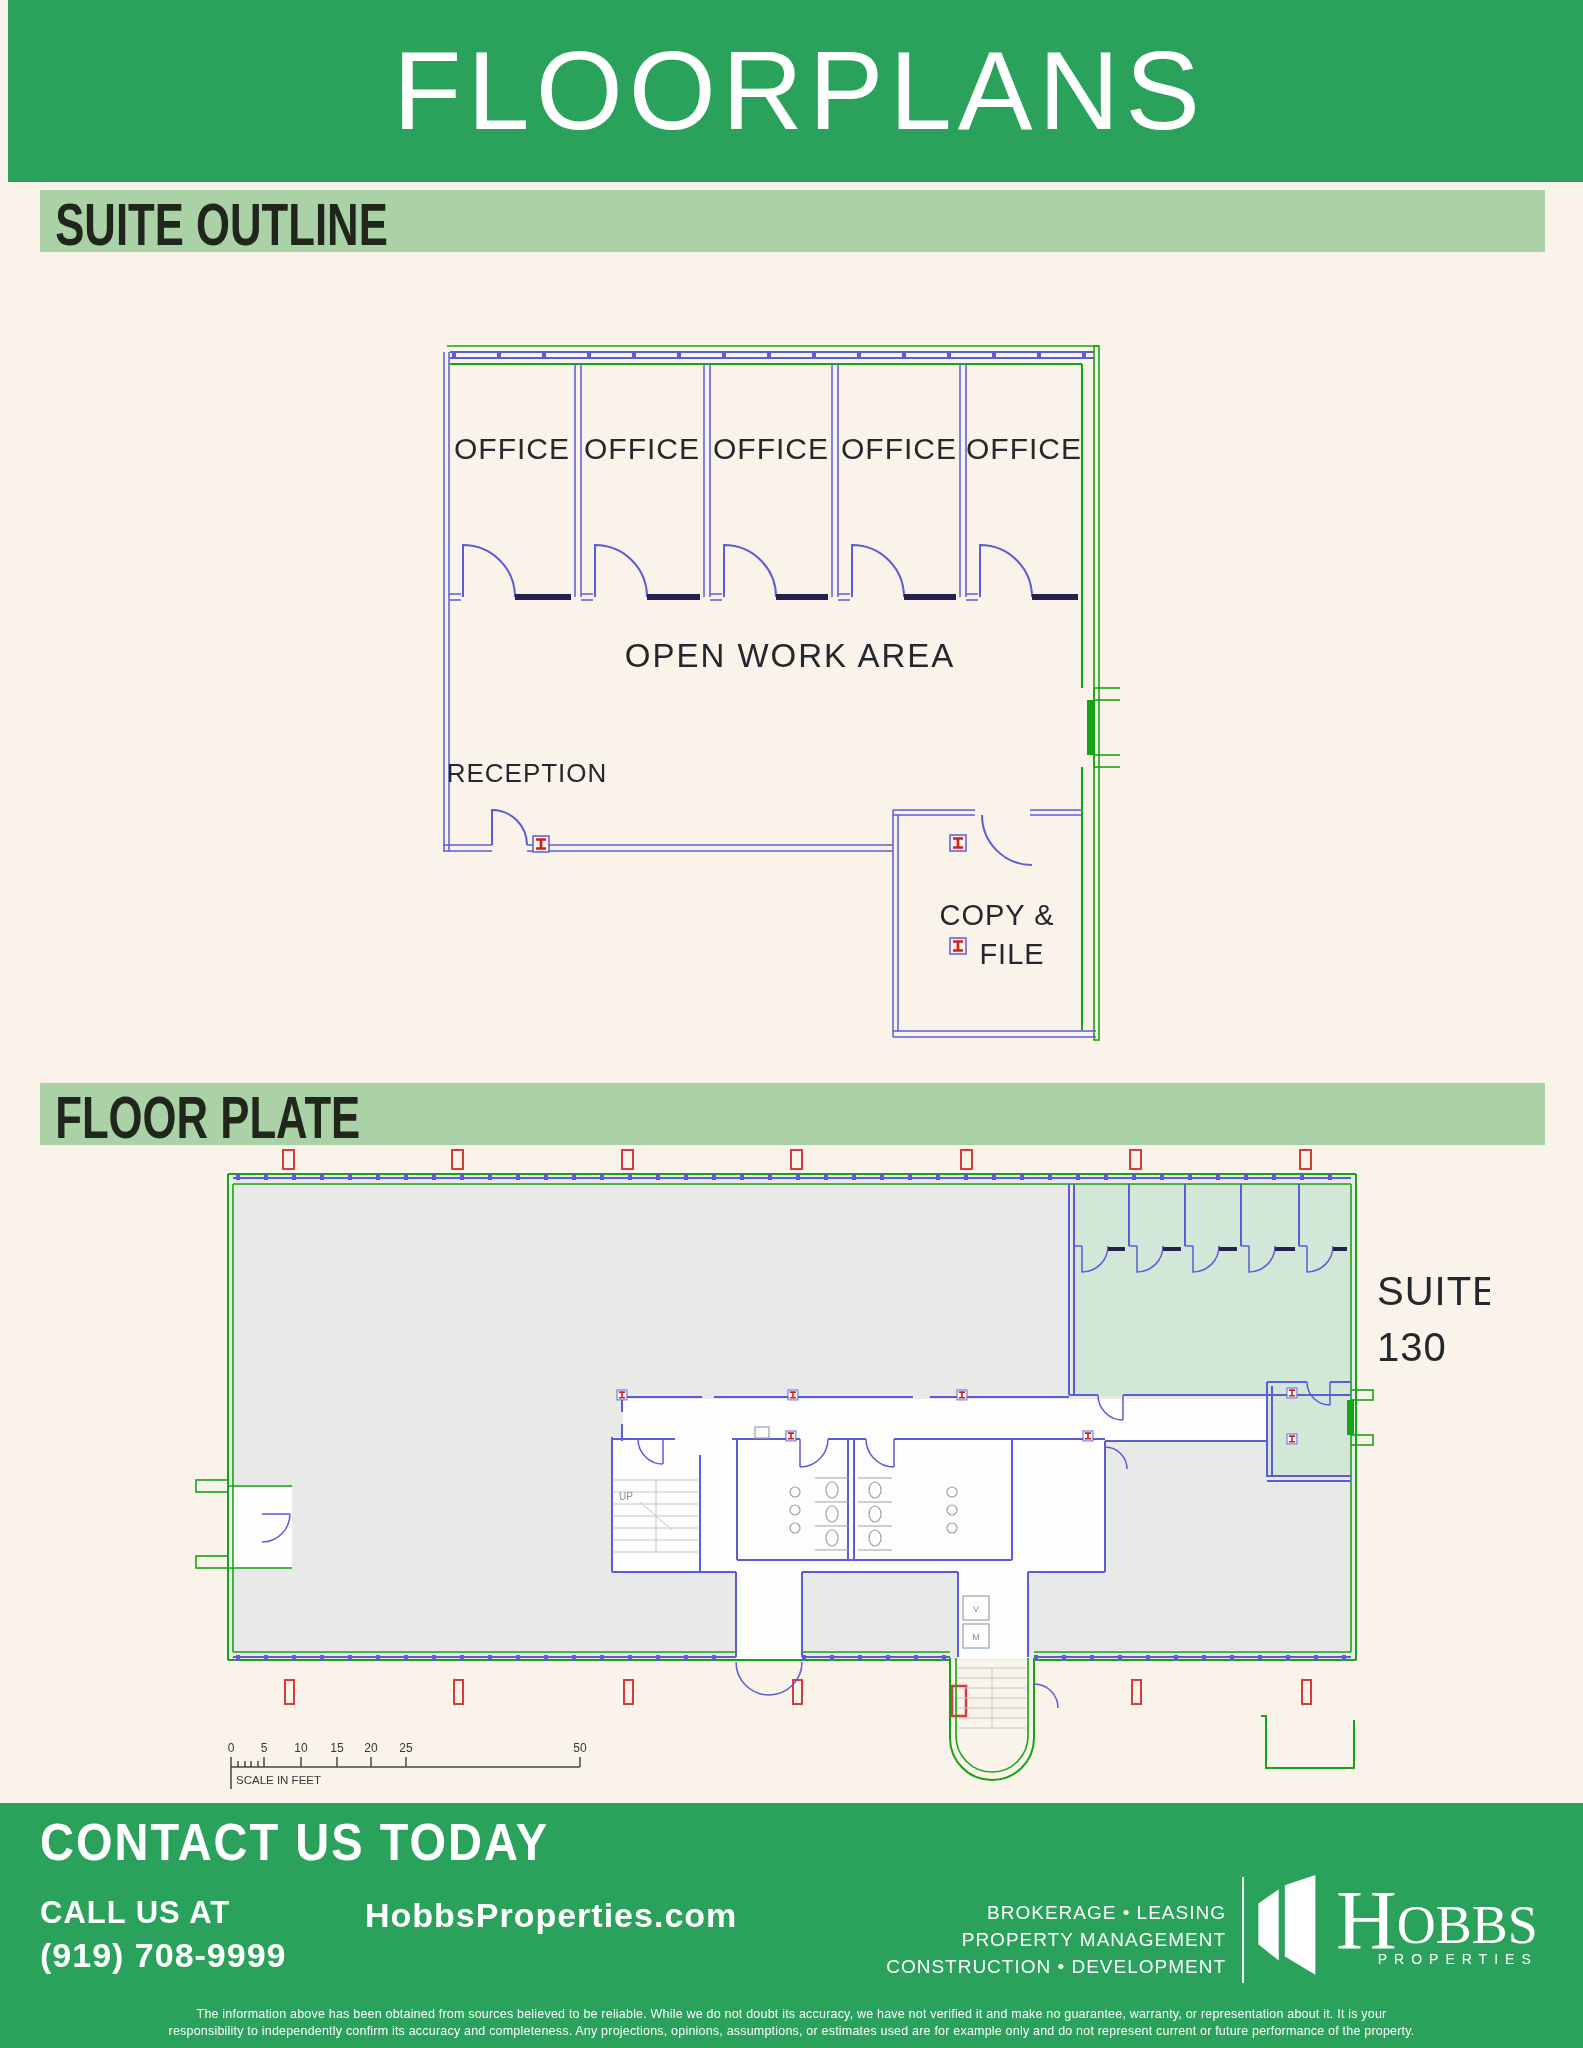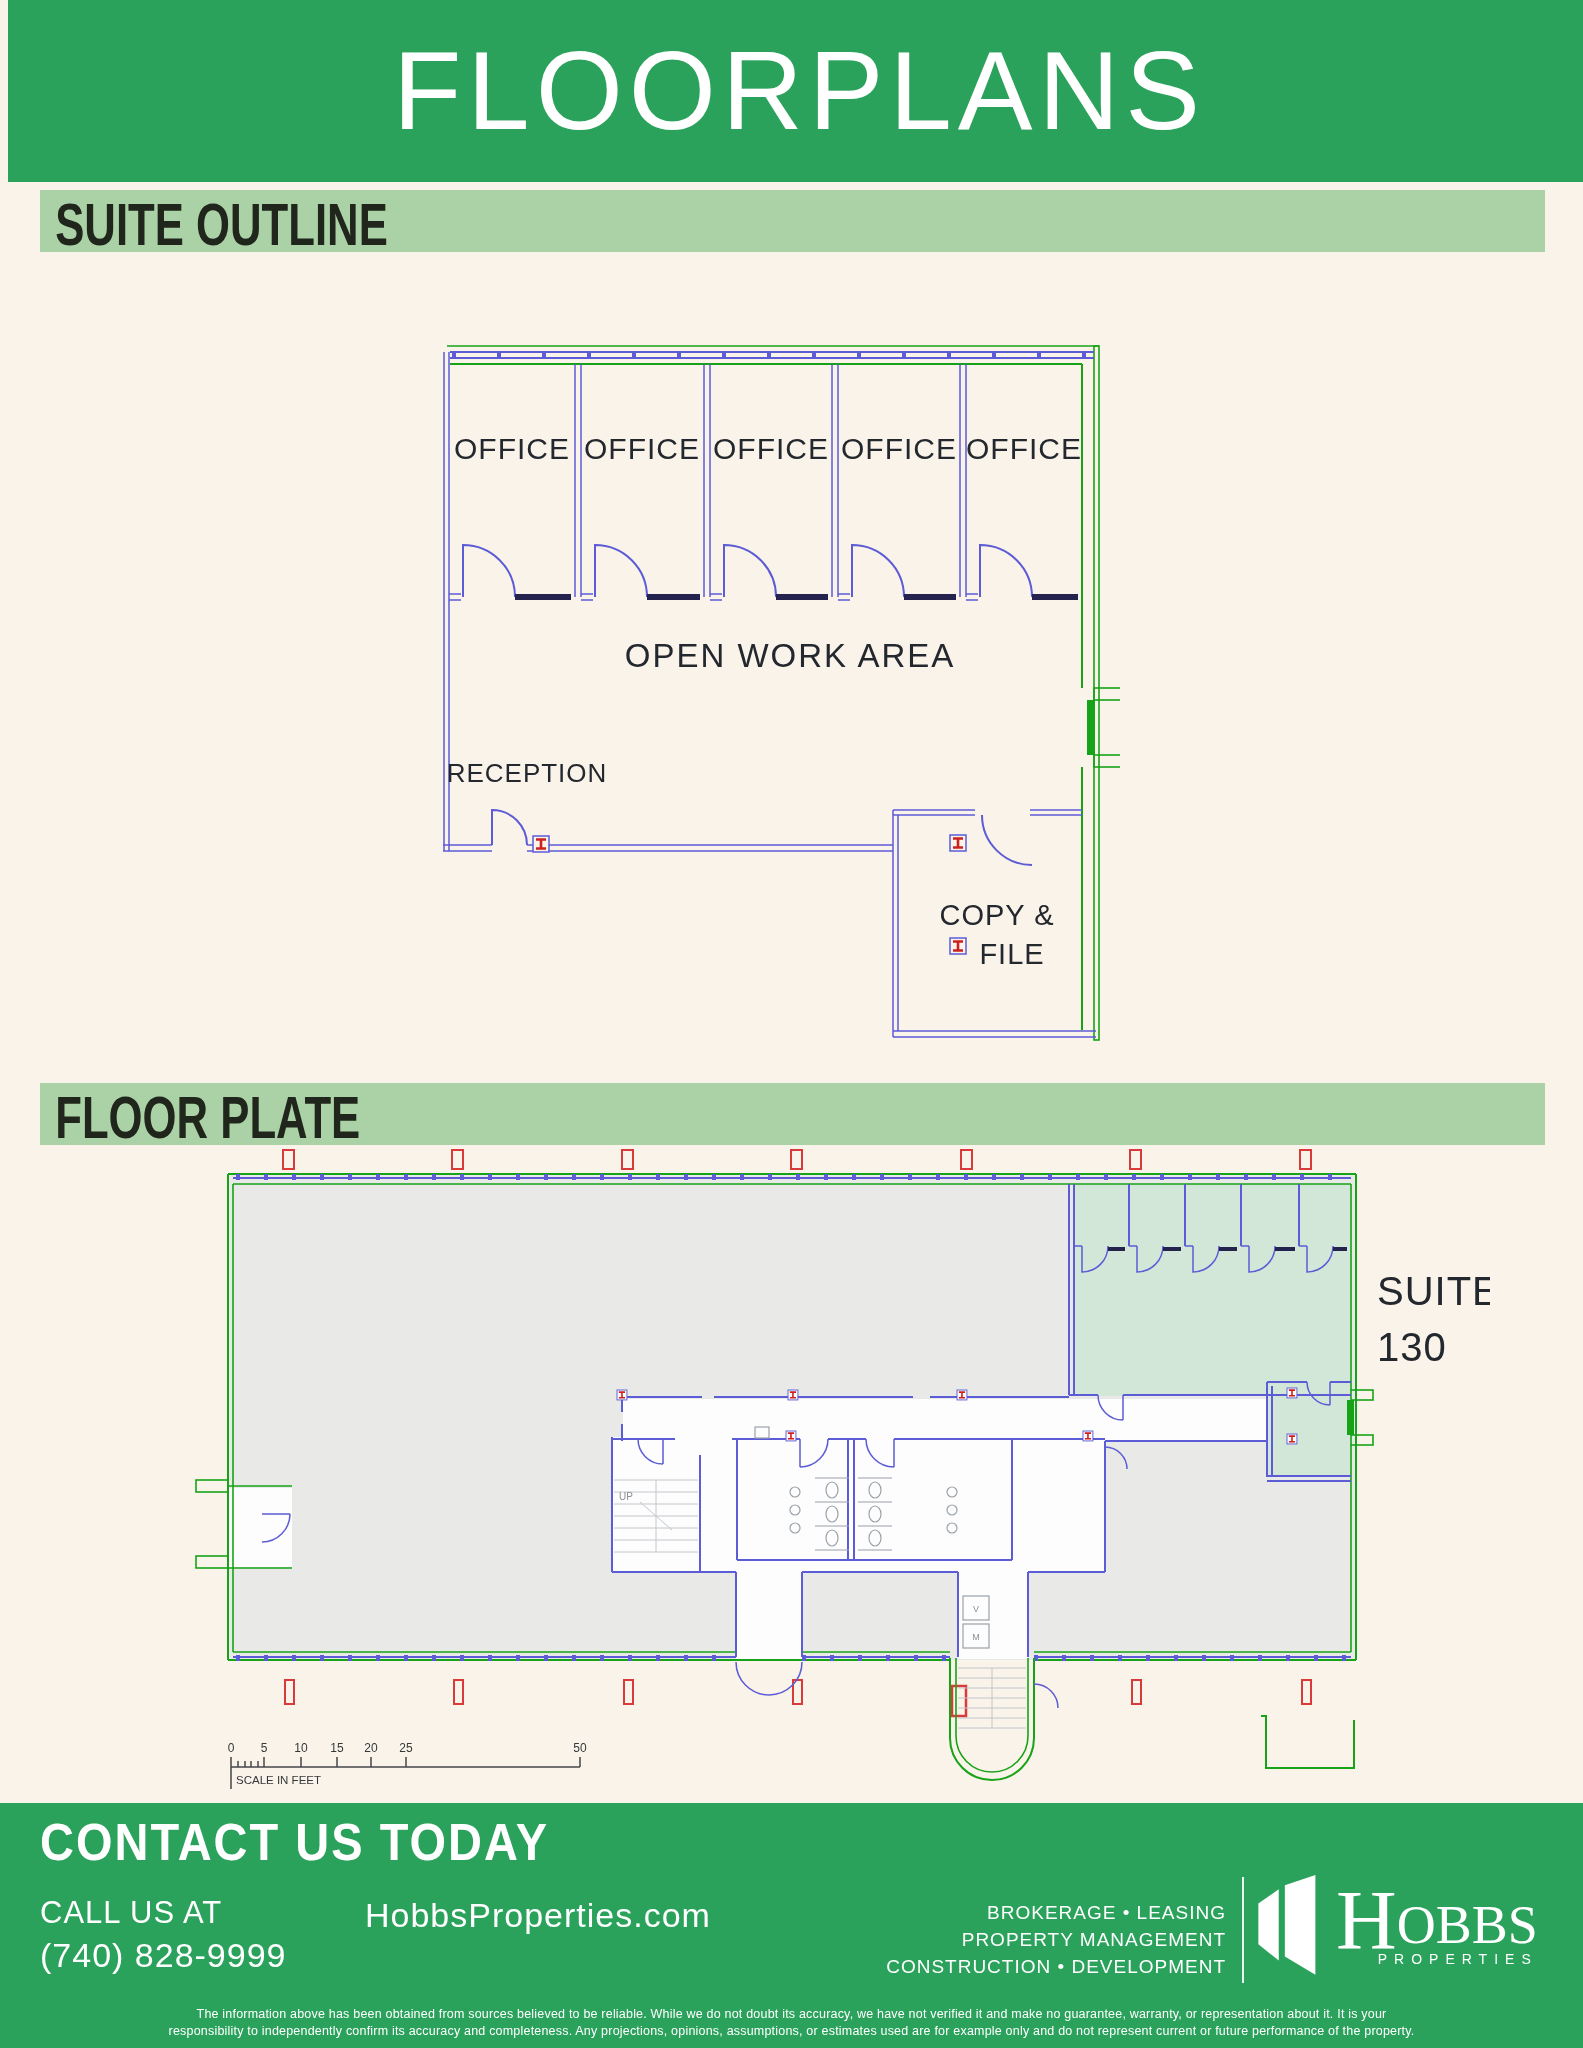--- a/index.html
+++ b/index.html
@@ -43,21 +43,21 @@
   .fix{stroke:#9aa2aa;fill:none;stroke-width:1.2}
   .tread{stroke:#c2c6cb;fill:none;stroke-width:1}
   .sc{stroke:#44484a;fill:none;stroke-width:1.5}
   .lbl{fill:#23272e;font-family:"Liberation Sans",sans-serif}
   .gry{fill:#8b9097;font-family:"Liberation Sans",sans-serif}
   .scl{fill:#35383a;font-family:"Liberation Sans",sans-serif}
 
   .footer{position:absolute;top:1803px;left:0;width:100%;height:245px;background:var(--green);color:#fff}
   .footer .contact-heading{position:absolute;left:40px;top:8px;font-size:47px;font-weight:700;
         letter-spacing:2px;transform:scale(1,1.12);transform-origin:left top;white-space:nowrap}
-  .contact-block{position:absolute;top:90px;font-weight:400}
+  .contact-block{position:absolute;top:90px;font-weight:700}
   .contact-block .cb-label{font-size:31px;letter-spacing:1px;line-height:40px}
   .contact-block .cb-value{font-size:34px;letter-spacing:1px;line-height:44px}
   #call-block{left:40px}
   #visit-block{left:365px}
   .services{position:absolute;left:780px;top:96px;width:446px;text-align:right;
         font-size:19px;letter-spacing:1px;line-height:27px}
   .logo-divider{position:absolute;left:1242px;top:74px;width:2px;height:106px;background:#ffffff;opacity:.9}
   .brand{position:absolute;left:1258px;top:70px;display:flex;align-items:flex-start}
   .brand-text{margin-left:6px}
   .brand-name{font-family:"Liberation Serif",serif;font-size:54px;line-height:96px;white-space:nowrap}
@@ -303,21 +303,21 @@
       <text class="scl" x="580" y="1752" font-size="12" text-anchor="middle">50</text>
       <text class="scl" x="236" y="1784" font-size="11.5">SCALE IN FEET</text>
     </g>
   </svg>
 
   <div class="footer">
     <div class="contact-heading">CONTACT US TODAY</div>
 
     <div class="contact-block" id="call-block">
       <div class="cb-label">CALL US AT</div>
-      <div class="cb-value">(740) 828-9999</div>
+      <div class="cb-value">(919) 708-9999</div>
     </div>
 
     <div class="contact-block" id="visit-block">
       <div class="cb-value">HobbsProperties.com</div>
     </div>
 
     <div class="services">
       <div>BROKERAGE • LEASING</div>
       <div>PROPERTY MANAGEMENT</div>
       <div>CONSTRUCTION • DEVELOPMENT</div>

